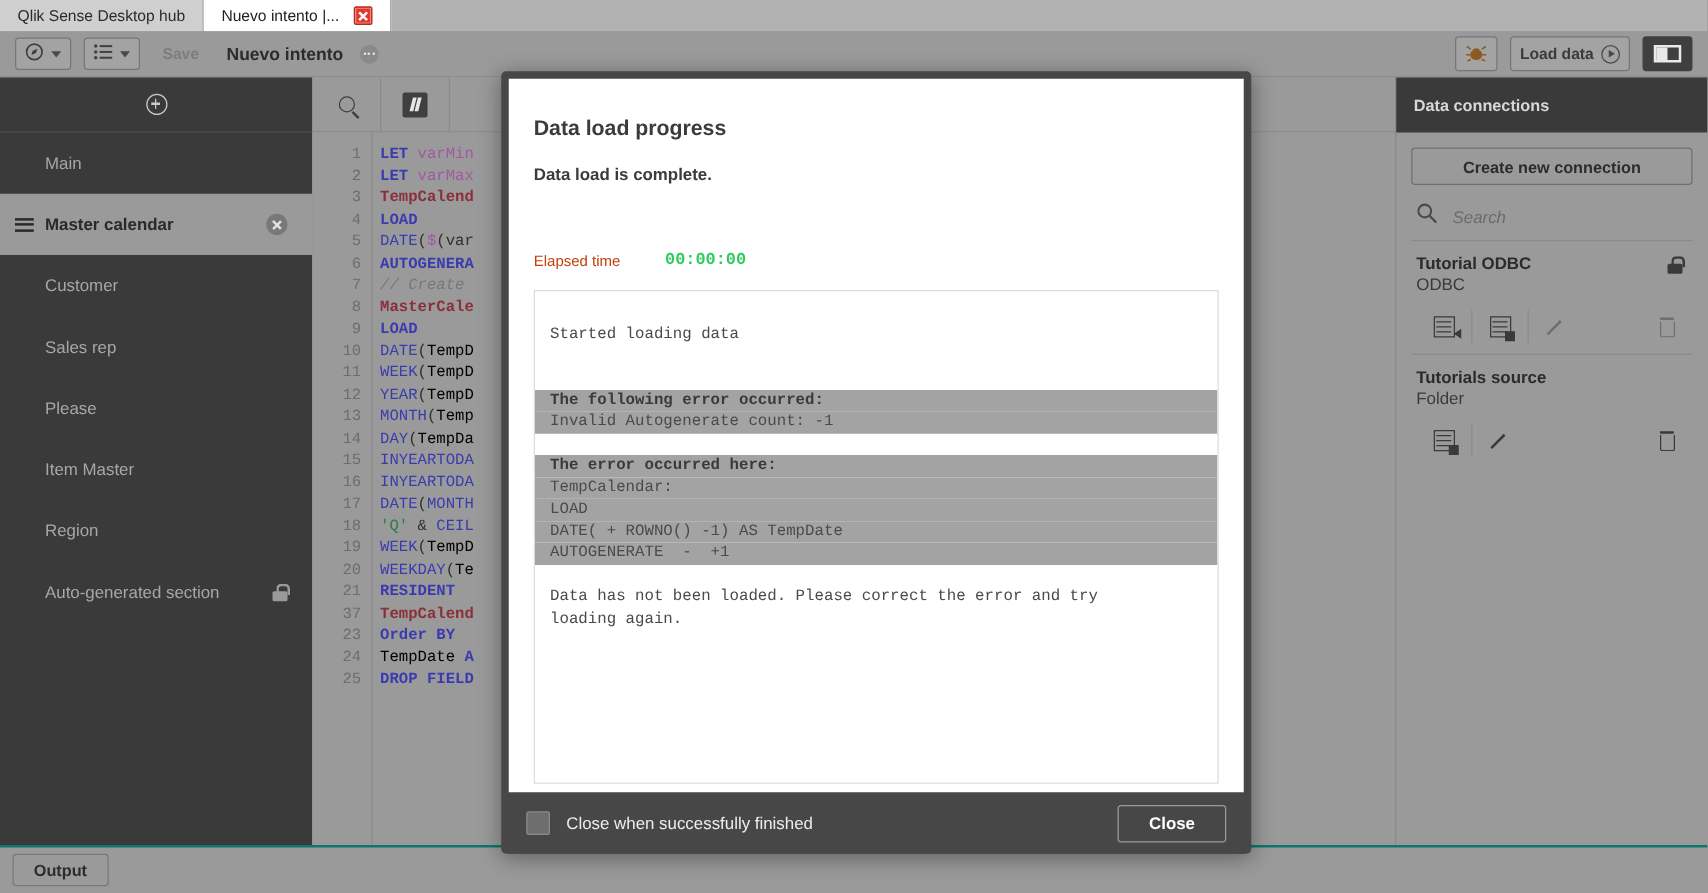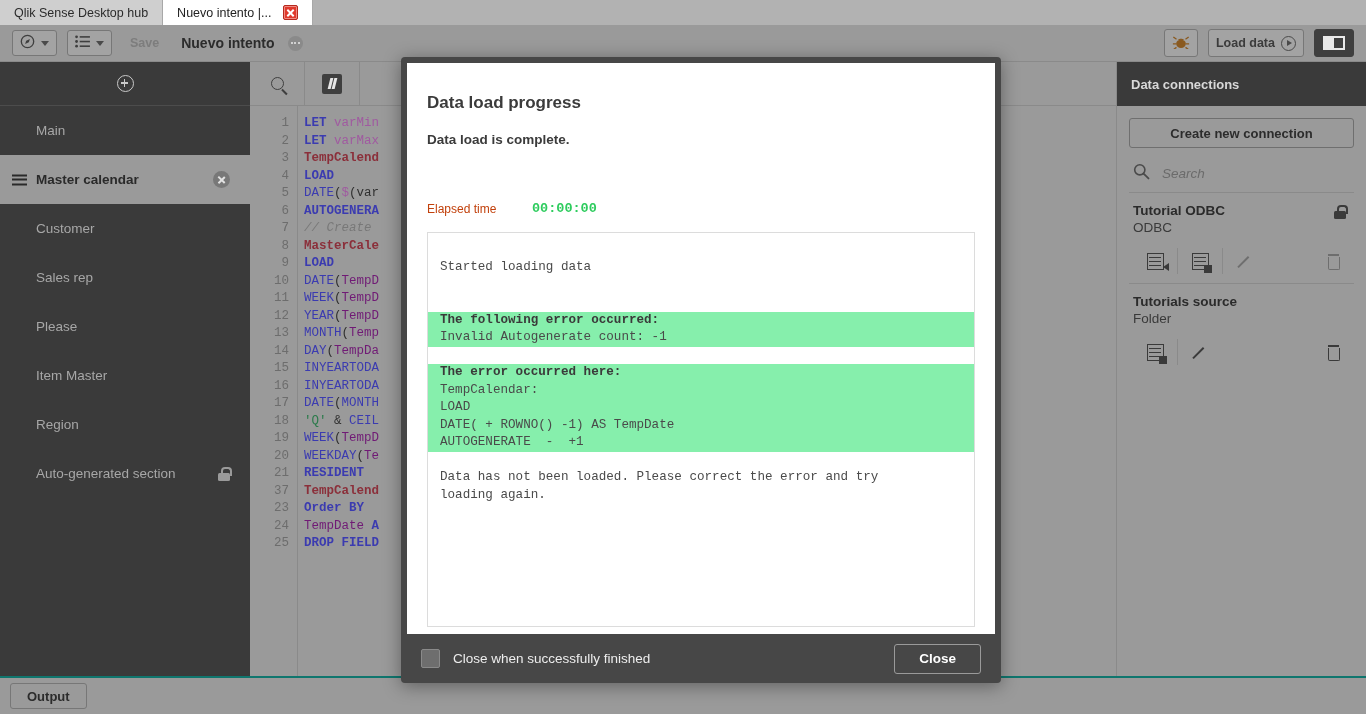--- a/index.html
+++ b/index.html
@@ -174,21 +174,21 @@
     width: 48px; padding-top: 9px; text-align: right; color: #6d6d6d;
     background: #9a9a9a; border-right: 1px solid #8a8a8a; flex: 0 0 48px;
   }
   .gutter div { height: 17.5px; line-height: 17.5px; padding-right: 8px; }
   .code-lines { padding: 9px 0 0 6px; flex: 1; overflow: hidden; white-space: pre; }
   .code-lines div { height: 17.5px; line-height: 17.5px; }
   .k  { color: #3b3bb0; font-weight: bold; }     
   .kf { color: #3b3bb0; }                         
   .v  { color: #a05aa0; }                         
   .t  { color: #8b2f3a; font-weight: bold; }      
-  .f  { color: #701a75; }                         
+  .f  { color: #000000; }                         
   .s  { color: #2a7a4a; }                         
   .c  { color: #787878; font-style: italic; }     
   .p  { color: #2f2f2f; }                         
 
   
   .rightpanel {
     position: absolute; left: 1116px; top: 62px; width: 250px; height: 614px;
     background: #9a9a9a; border-left: 1px solid #8a8a8a;
   }
   .rp-header {
@@ -298,21 +298,21 @@
     font-weight: bold; color: #2ecc5e;
   }
   .logbox {
     border: 1px solid #dcdcdc; background: #ffffff; height: 395px;
     overflow: hidden; padding: 0;
   }
   .logline {
     font-family: "Liberation Mono", monospace; font-size: 12.6px;
     line-height: 17.5px; color: #4a4a4a; padding: 0 12px; white-space: pre-wrap;
   }
-  .logline.err { background: #86efac; }
+  .logline.err { background: #a3a3a3; }
   .logline.bold { font-weight: bold; color: #3a3a3a; }
   .logline.spacer { height: 17.5px; }
   .modal-footer {
     height: 49px; display: flex; align-items: center;
     padding: 0 14px; background: #474747; flex: 0 0 49px;
   }
   .chk {
     width: 19px; height: 19px; background: #6e6e6e; border: 1px solid #8a8a8a;
     border-radius: 2px; margin-right: 13px; flex: 0 0 auto;
   }

